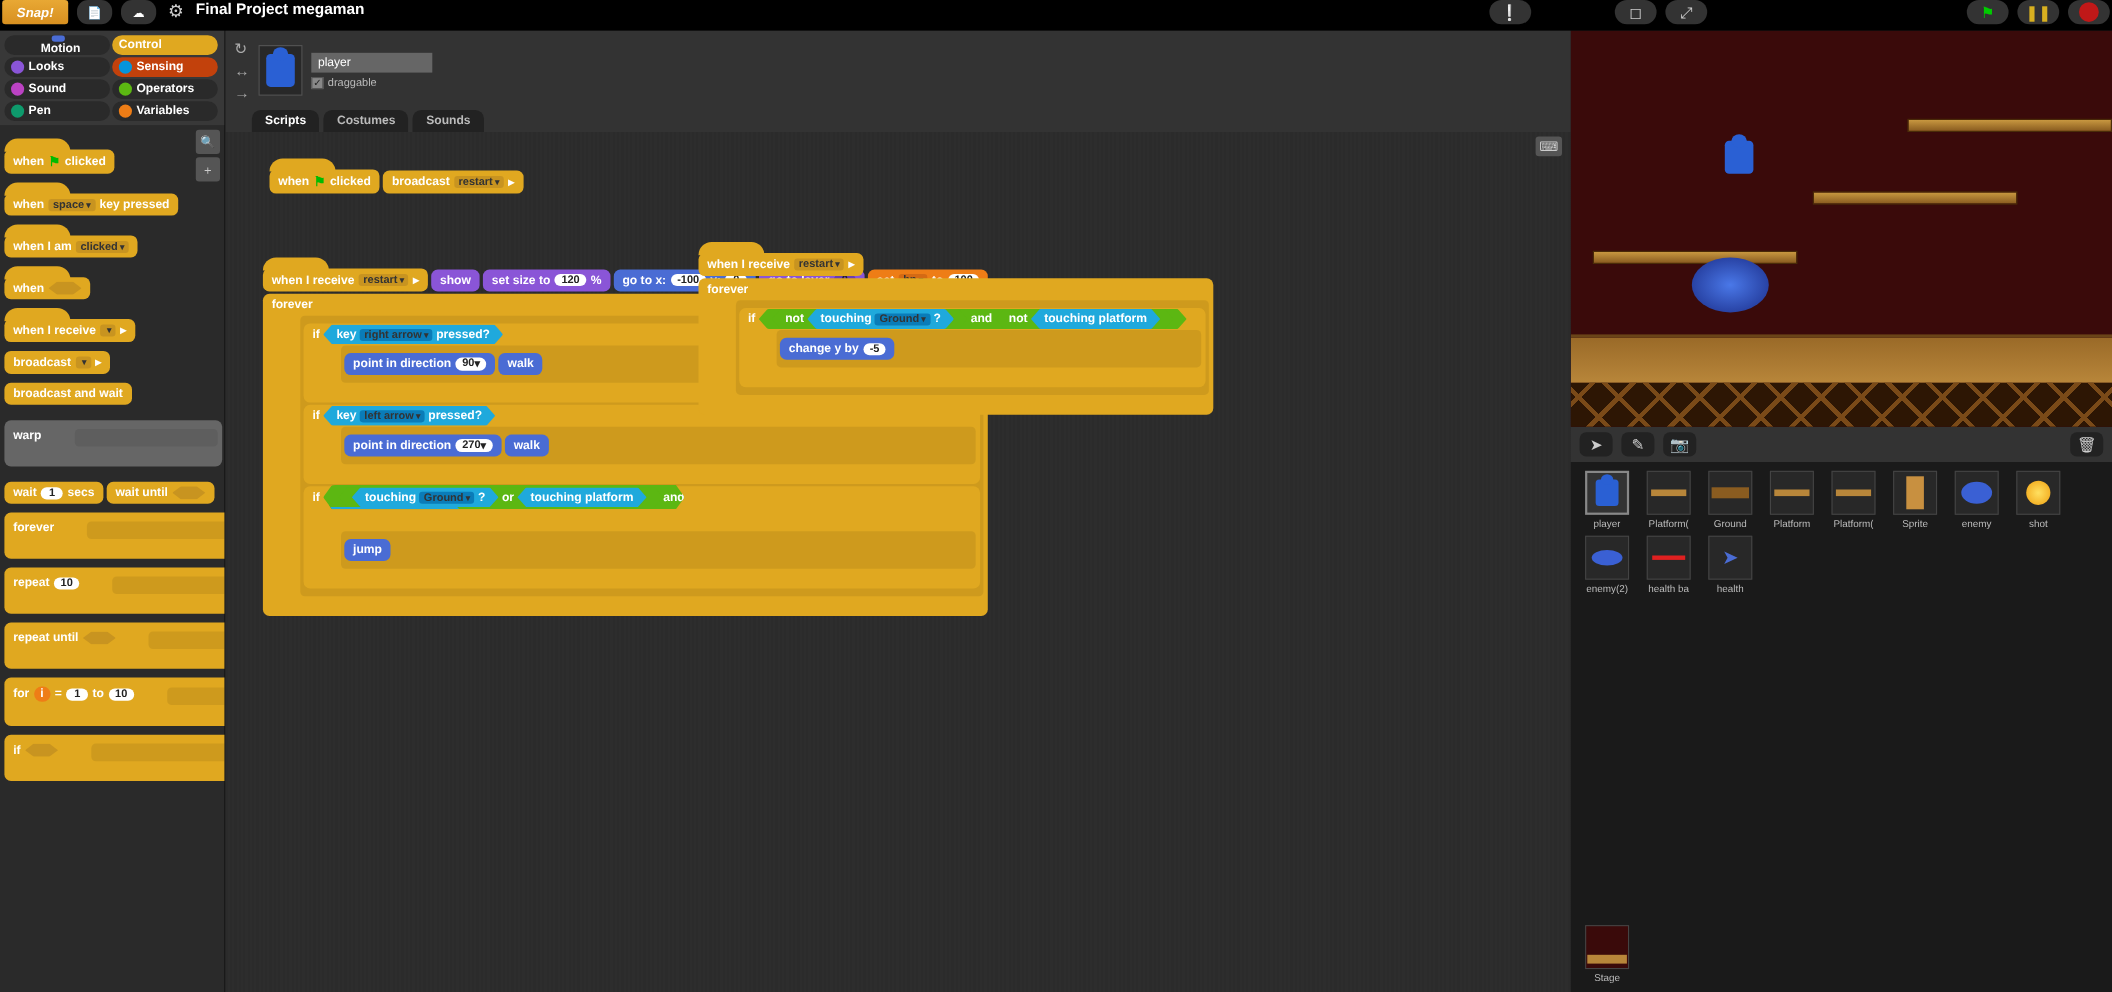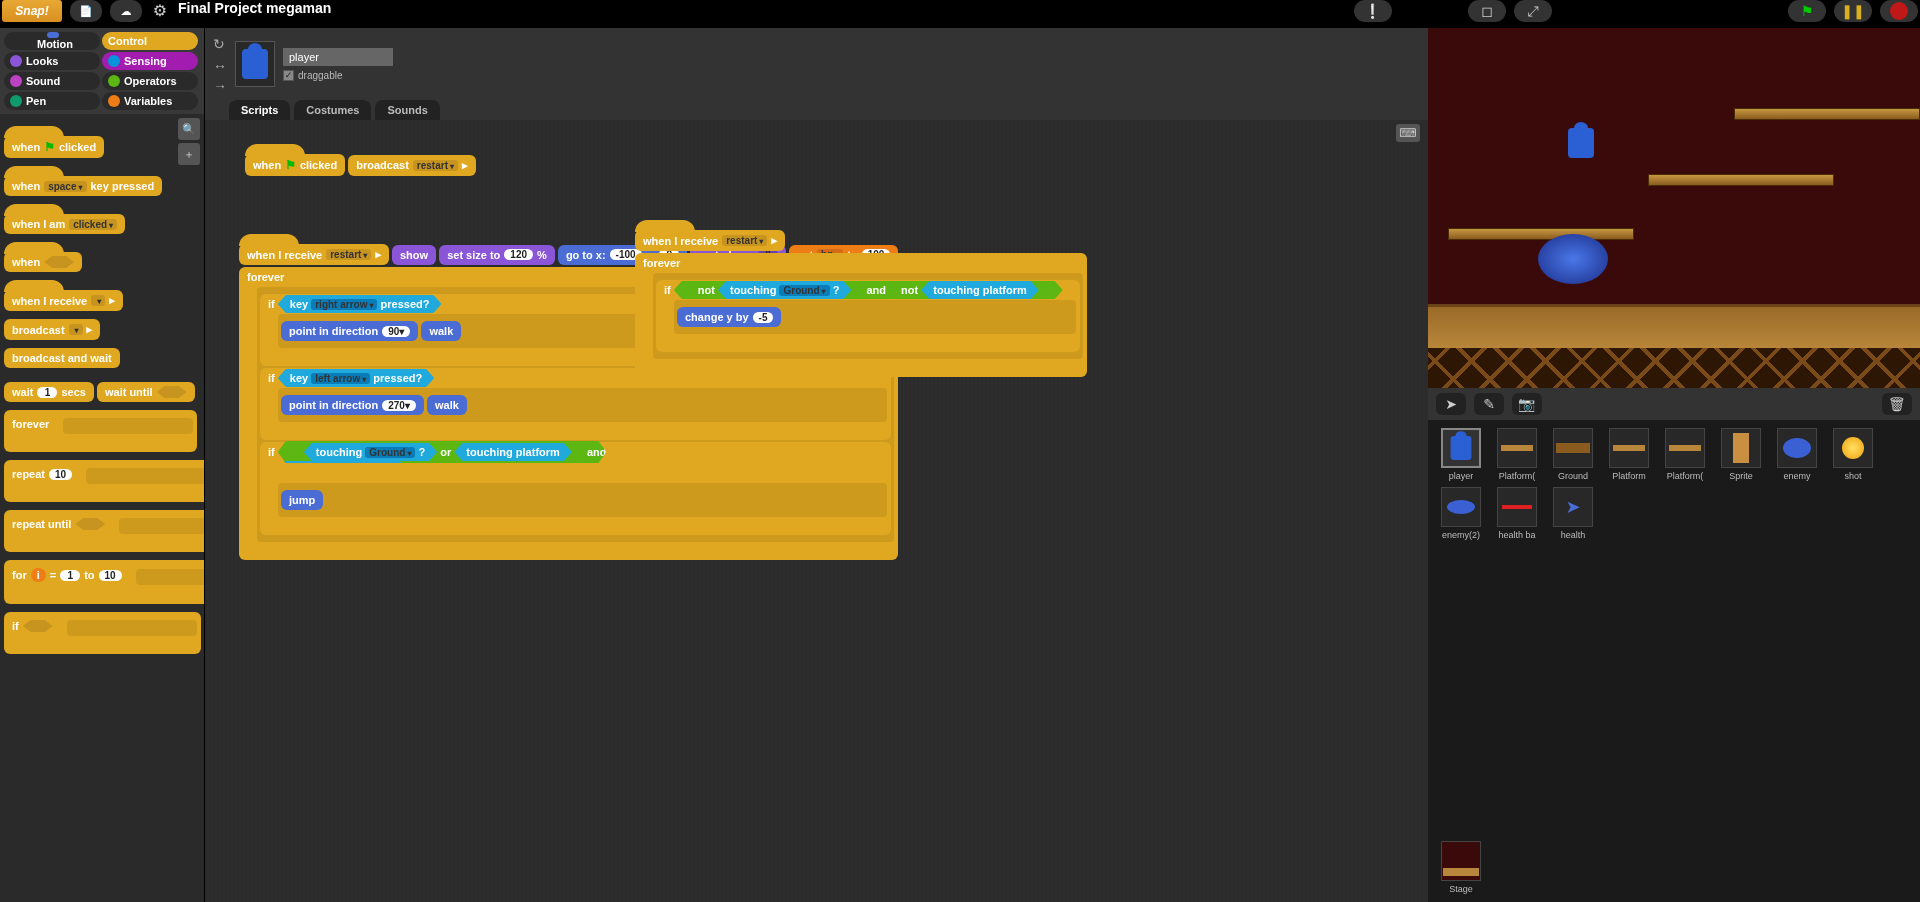--- a/index.html
+++ b/index.html
@@ -25,21 +25,21 @@
 
 
 .cats { display:flex; flex-wrap:wrap; padding:4px; gap:2px; background:#383838; }
 .cat { width:96px; height:18px; border-radius:9px; font-size:11px; font-weight:bold; color:#fff; display:flex; align-items:center; padding-left:6px; cursor:pointer; position:relative; overflow:hidden; }
 .cat .dot { width:12px; height:12px; border-radius:6px; margin-right:4px; }
 .cat-motion .dot{background:#4a6cd4;} .cat-motion{background:#2a2a2a;flex-direction:column;}
 .cat-looks .dot{background:#8a55d7;} .cat-looks{background:#2a2a2a;}
 .cat-sound .dot{background:#bb42c3;} .cat-sound{background:#2a2a2a;}
 .cat-pen .dot{background:#0e9a6c;} .cat-pen{background:#2a2a2a;}
 .cat-control{background:#e0a820;}
-.cat-sensing .dot{background:#0494dc;} .cat-sensing{background:#a21caf;}
+.cat-sensing .dot{background:#0494dc;} .cat-sensing{background:#c2410c;}
 .cat-operators .dot{background:#5cb712;} .cat-operators{background:#2a2a2a;}
 .cat-variables .dot{background:#ee7d16;} .cat-variables{background:#2a2a2a;}
 
 .pal-body { flex:1; background:#2a2a2a; padding:8px 4px; overflow:hidden; position:relative; }
 .pal-tools { position:absolute; right:4px; top:4px; display:flex; flex-direction:column; gap:3px; }
 .pal-tool { width:22px; height:22px; background:#555; border-radius:3px; display:flex; align-items:center; justify-content:center; cursor:pointer; }
 
 
 .block { position:relative; border-radius:6px; padding:4px 8px; margin:4px 0; font-weight:bold; color:#fff; font-size:11px; display:inline-flex; align-items:center; gap:4px; white-space:nowrap; }
 .ctrl { background:#e0a820; }
@@ -48,21 +48,21 @@
 .vars { background:#ee7d16; }
 .sens { background:#1fa9dc; border-radius:12px; padding:2px 8px; }
 .oper { background:#5cb712; border-radius:12px; padding:2px 8px; }
 .grey { background:#666; }
 .input-slot { background:#fff; color:#222; border-radius:10px; padding:0 6px; font-size:10px; min-width:20px; display:inline-flex; justify-content:center; }
 .drop-slot { background:#c89420; color:#333; border-radius:3px; padding:0 4px; font-size:10px; }
 .drop-arrow { color:#333; font-size:8px; margin-left:2px; }
 .hex { clip-path: polygon(8px 0, calc(100% - 8px) 0, 100% 50%, calc(100% - 8px) 100%, 8px 100%, 0 50%); padding:3px 12px; }
 .hat::before { content:""; position:absolute; top:-10px; left:0; width:60px; height:12px; background:inherit; border-radius:30px 30px 0 0; }
 .c-block { padding-bottom:18px; padding-right:4px; }
-.c-body { background:rgba(0,0,0,.08); margin-left:10px; margin-top:4px; padding:3px; border-radius:4px; min-width:130px; min-height:16px; }
+.c-body { background:rgba(0,0,0,.08); margin-left:26px; margin-top:4px; padding:3px; border-radius:4px; min-width:130px; min-height:16px; }
 
 
 .sprite-bar { background:#333; height:72px; display:flex; align-items:center; padding:4px 8px; gap:8px;}
 .spr-tools { display:flex; flex-direction:column; gap:4px; color:#aaa; font-size:14px; }
 .spr-thumb { width:40px; height:46px; background:#282828; border:1px solid #555; display:flex; align-items:center; justify-content:center; }
 .spr-name { background:#666; color:#fff; padding:3px 6px; width:110px; font-size:11px; }
 .draggable { display:flex; align-items:center; gap:4px; font-size:10px; color:#bbb; margin-top:4px;}
 .chk { width:11px; height:11px; background:#888; border:1px solid #555; display:inline-flex; align-items:center; justify-content:center; font-size:9px; color:#222;}
 .tabs { display:flex; gap:4px; background:#333; padding-left:24px; }
 .tab { background:#222; padding:4px 12px; border-radius:8px 8px 0 0; font-size:11px; font-weight:bold; color:#bbb; cursor:pointer;}
@@ -168,20 +168,24 @@
           <span class="drop-slot"><span>clicked</span><span class="drop-arrow">▾</span></span>
         </div>
       <div class="block ctrl hat" style="margin-top:14px">
           <span>when</span>
           <span class="hex" style="background:#c89420;width:30px;height:12px;"></span>
         </div>
       <div class="block ctrl hat" style="margin-top:14px"><span>when I receive</span><span class="drop-slot"><span class="drop-arrow">▾</span></span>▸</div>
       <div class="block ctrl"><span>broadcast</span><span class="drop-slot"><span class="drop-arrow">▾</span></span>▸</div>
       <div class="block ctrl">
           <span>broadcast         and wait</span>
+        </div>
+      <div class="block grey c-block" style="margin-top:10px">
+          <span>warp</span>
+          <div class="c-body"></div>
         </div>
       <div class="block ctrl" style="margin-top:10px">
           <span>wait</span>
           <span class="input-slot">1</span>
           <span>secs</span>
         </div>
       <div class="block ctrl">
           <span>wait until</span>
           <span class="hex" style="background:#c89420;width:30px;height:12px;"></span>
         </div>

